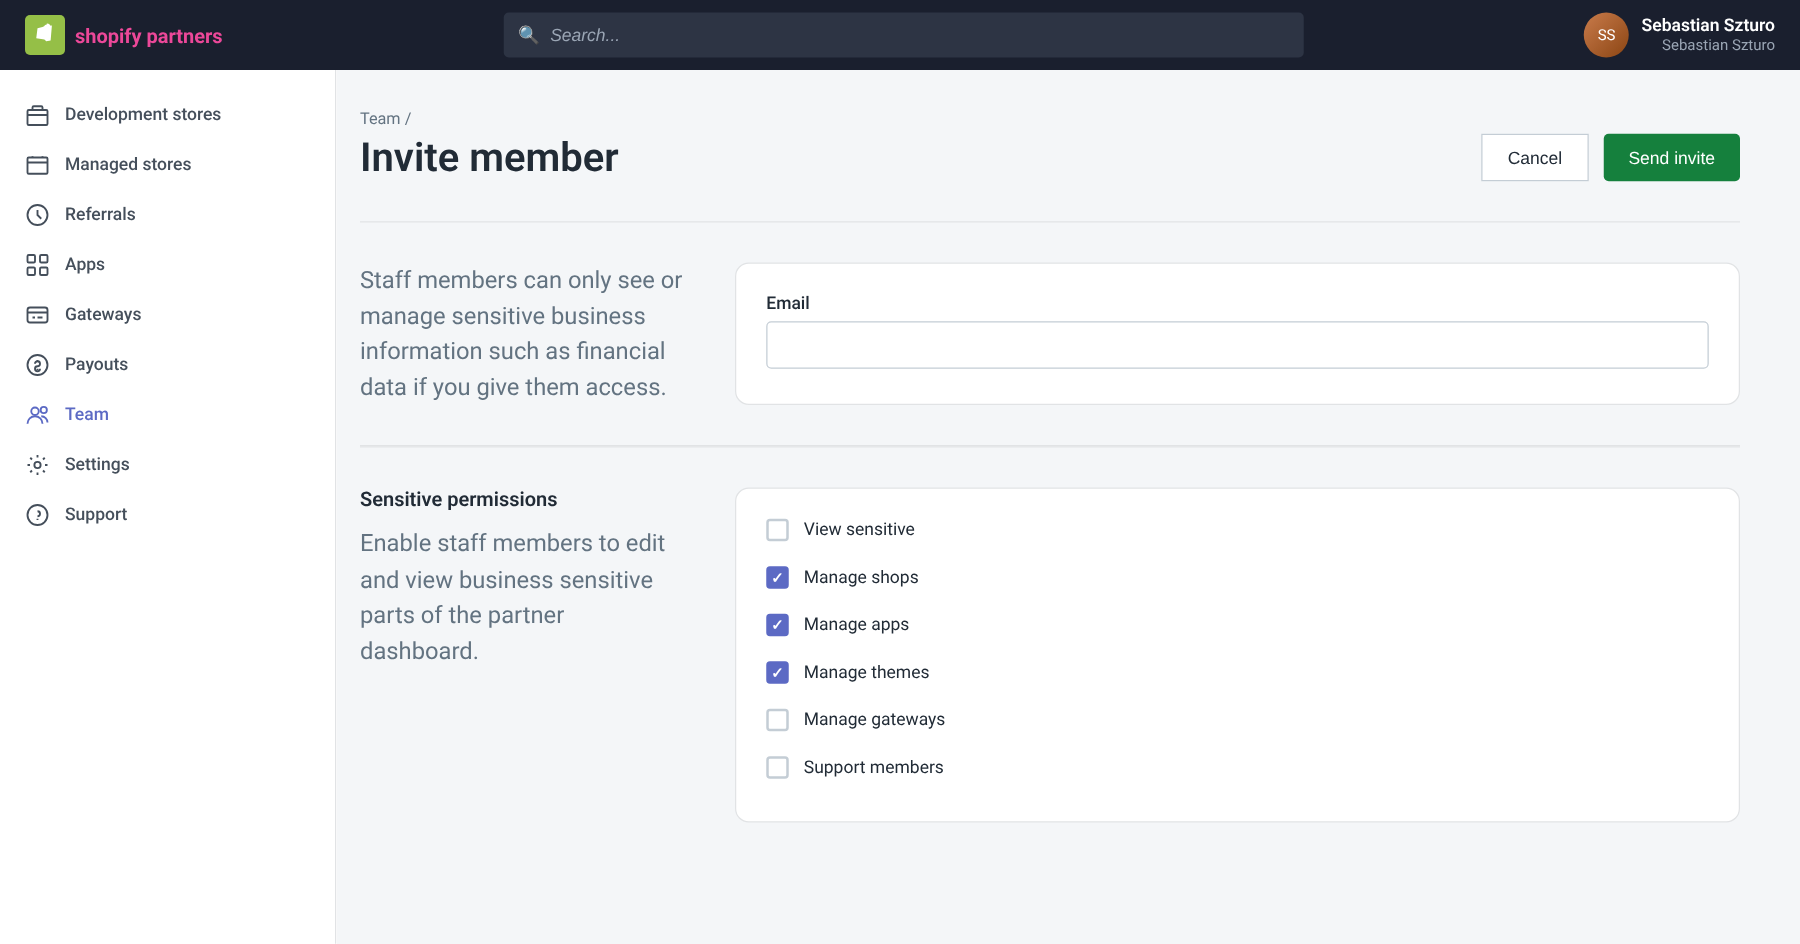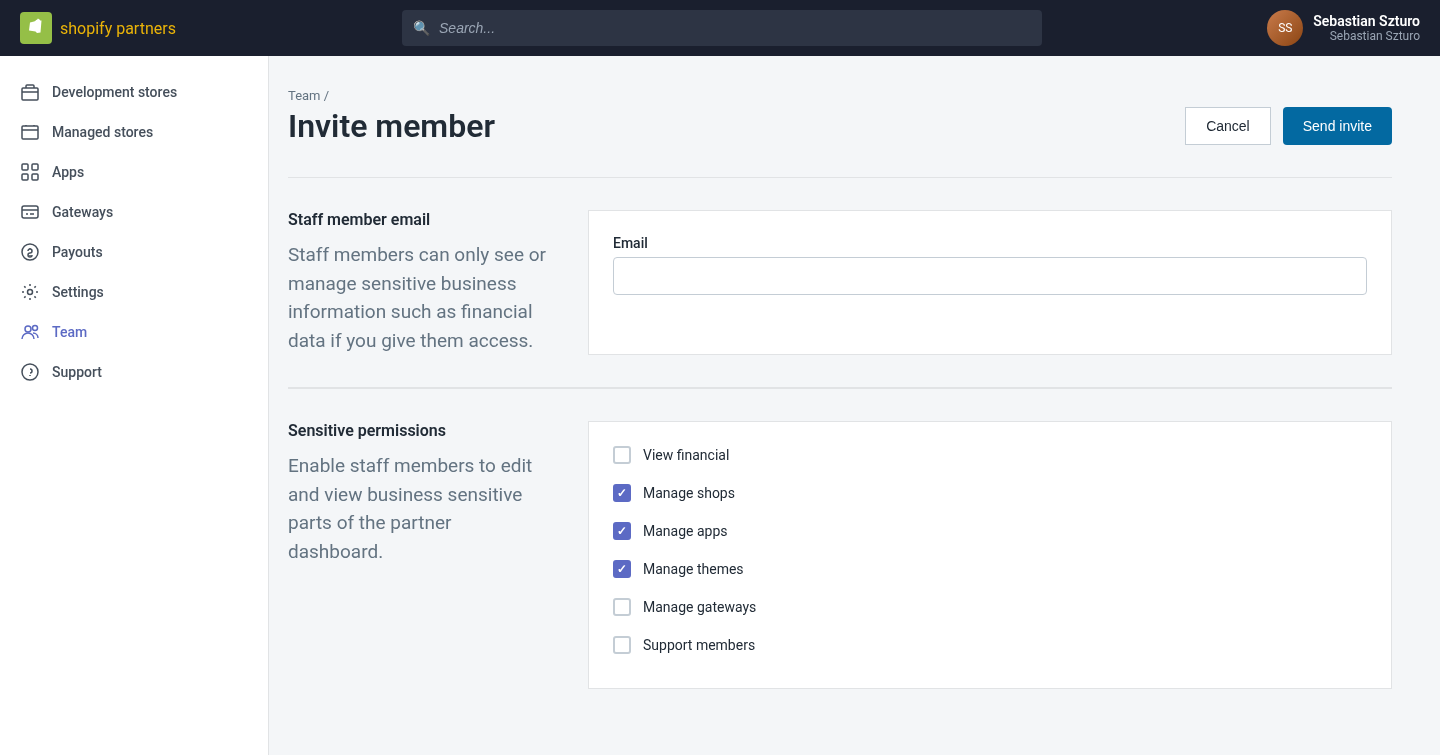--- a/index.html
+++ b/index.html
@@ -5,21 +5,21 @@
     * { box-sizing: border-box; margin: 0; padding: 0; }
     body { font-family: -apple-system, BlinkMacSystemFont, 'Segoe UI', Roboto, sans-serif; background: #f4f6f8; color: #212b36; }
 
     
     .topnav {
       display: flex; align-items: center; justify-content: space-between;
       background: #1a1f2e; height: 56px; padding: 0 20px; position: fixed; top: 0; left: 0; right: 0; z-index: 100;
     }
     .topnav-logo { display: flex; align-items: center; gap: 8px; }
     .shopify-logo { width: 32px; height: 32px; }
-    .topnav-brand { color: #eab308; font-size: 16px; font-weight: 400; }
+    .topnav-brand { color: #ec4899; font-size: 16px; font-weight: 700; }
     .topnav-search {
       display: flex; align-items: center; gap: 8px;
       background: #2d3444; border-radius: 4px; padding: 0 12px; height: 36px;
       flex: 1; max-width: 640px; margin: 0 40px;
     }
     .topnav-search input {
       background: transparent; border: none; outline: none; color: #9aa5b4; font-size: 14px; width: 100%; font-style: italic;
     }
     .topnav-search input::placeholder { color: #9aa5b4; }
     .search-icon { color: #9aa5b4; font-size: 14px; }
@@ -65,32 +65,32 @@
     .page-title { font-size: 32px; font-weight: 600; color: #212b36; }
 
     
     .header-actions { display: flex; gap: 12px; }
     .btn-cancel {
       padding: 10px 20px; border: 1px solid #c4cdd5; border-radius: 0;
       background: #fff; color: #212b36; font-size: 14px; font-weight: 500; cursor: pointer;
     }
     .btn-primary {
       padding: 10px 20px; border: none; border-radius: 4px;
-      background: #0369a1; color: #fff; font-size: 14px; font-weight: 500; cursor: pointer;
+      background: #15803d; color: #fff; font-size: 14px; font-weight: 500; cursor: pointer;
     }
 
     
     .section {
       display: flex; gap: 40px; padding: 32px 0; border-top: 1px solid #e1e3e5;
     }
     .section:first-of-type { border-top: none; }
     .section-info { width: 260px; flex-shrink: 0; }
     .section-title { font-size: 16px; font-weight: 600; color: #212b36; margin-bottom: 12px; }
     .section-desc { font-size: 19px; color: #637381; line-height: 1.5; }
-    .section-content { flex: 1; background: #fff; border: 1px solid #e1e3e5; border-radius: 0; padding: 24px; }
+    .section-content { flex: 1; background: #fff; border: 1px solid #e1e3e5; border-radius: 11px; padding: 24px; }
 
     
     .form-label { font-size: 14px; font-weight: 500; color: #212b36; margin-bottom: 6px; display: block; }
     .form-input {
       width: 100%; border: 1px solid #c4cdd5; border-radius: 4px; padding: 10px 12px;
       font-size: 14px; color: #212b36; outline: none;
     }
 
     
     .checkbox-item { display: flex; align-items: center; gap: 12px; padding: 10px 0; }
@@ -151,20 +151,29 @@
         <svg viewBox="0 0 20 20" fill="none" stroke="#454f5b" stroke-width="1.5">
           <rect x="2" y="4" width="16" height="13" rx="1"></rect>
           <path d="M2 8h16M6 4V3M14 4V3"></path>
         </svg>
       </span>
       <span>Managed stores</span>
     </div>
     <div class="sidebar-item">
       <span class="sidebar-icon">
         <svg viewBox="0 0 20 20" fill="none" stroke="#454f5b" stroke-width="1.5">
+          <circle cx="10" cy="10" r="8"></circle>
+          <path d="M10 6v4l3 3"></path>
+        </svg>
+      </span>
+      <span>Referrals</span>
+    </div>
+    <div class="sidebar-item">
+      <span class="sidebar-icon">
+        <svg viewBox="0 0 20 20" fill="none" stroke="#454f5b" stroke-width="1.5">
           <rect x="2" y="2" width="6" height="6" rx="1"></rect>
           <rect x="12" y="2" width="6" height="6" rx="1"></rect>
           <rect x="2" y="12" width="6" height="6" rx="1"></rect>
           <rect x="12" y="12" width="6" height="6" rx="1"></rect>
         </svg>
       </span>
       <span>Apps</span>
     </div>
     <div class="sidebar-item">
       <span class="sidebar-icon">
@@ -177,44 +186,44 @@
       <span>Gateways</span>
     </div>
     <div class="sidebar-item">
       <span class="sidebar-icon">
         <svg viewBox="0 0 20 20" fill="none" stroke="#454f5b" stroke-width="1.5">
           <circle cx="10" cy="10" r="8"></circle>
           <path d="M10 6v1m0 6v1M8 9c0-1.1.9-2 2-2s2 .9 2 2-.9 2-2 2-2 .9-2 2 .9 2 2 2 2-.9 2-2"></path>
         </svg>
       </span>
       <span>Payouts</span>
-    </div>
-    <div class="sidebar-item">
-      <span class="sidebar-icon">
-        <svg viewBox="0 0 20 20" fill="none" stroke="#454f5b" stroke-width="1.5">
-          <circle cx="10" cy="10" r="2.5"></circle>
-          <path d="M10 2v2M10 16v2M2 10h2M16 10h2M4.2 4.2l1.4 1.4M14.4 14.4l1.4 1.4M4.2 15.8l1.4-1.4M14.4 5.6l1.4-1.4"></path>
-        </svg>
-      </span>
-      <span>Settings</span>
     </div>
     <div class="sidebar-item active">
       <span class="sidebar-icon">
         <svg viewBox="0 0 20 20" fill="none" stroke="#5c6ac4" stroke-width="1.5">
           <circle cx="8" cy="7" r="3"></circle>
           <path d="M2 17c0-3.3 2.7-6 6-6s6 2.7 6 6"></path>
           <circle cx="15" cy="6" r="2.5"></circle>
           <path d="M18 16c0-2.8-2.2-5-5-5"></path>
         </svg>
       </span>
       <span style="color:#5c6ac4;">Team</span>
     </div>
     <div class="sidebar-item">
       <span class="sidebar-icon">
         <svg viewBox="0 0 20 20" fill="none" stroke="#454f5b" stroke-width="1.5">
+          <circle cx="10" cy="10" r="2.5"></circle>
+          <path d="M10 2v2M10 16v2M2 10h2M16 10h2M4.2 4.2l1.4 1.4M14.4 14.4l1.4 1.4M4.2 15.8l1.4-1.4M14.4 5.6l1.4-1.4"></path>
+        </svg>
+      </span>
+      <span>Settings</span>
+    </div>
+    <div class="sidebar-item">
+      <span class="sidebar-icon">
+        <svg viewBox="0 0 20 20" fill="none" stroke="#454f5b" stroke-width="1.5">
           <circle cx="10" cy="10" r="8"></circle>
           <path d="M10 14v-1M10 7a2 2 0 012 2 2 2 0 01-2 2"></path>
         </svg>
       </span>
       <span>Support</span>
     </div>
   </aside>
 
   <main class="main">
 
@@ -224,41 +233,40 @@
     <div class="page-header">
       <h1 class="page-title">Invite member</h1>
       <div class="header-actions">
         <button class="btn-cancel">Cancel</button>
         <button class="btn-primary">Send invite</button>
       </div>
     </div>
 
     <div class="section">
       <div class="section-info">
-        <h2 class="section-title">Staff member email</h2>
         <p class="section-desc">Staff members can only see or manage sensitive business information such as financial data if you give them access.</p>
       </div>
       <div class="section-content">
         <label class="form-label">Email</label>
         <input type="email" class="form-input" placeholder="" style="">
       </div>
     </div>
 
     <hr class="divider">
 
     <div class="section">
       <div class="section-info">
         <h2 class="section-title">Sensitive permissions</h2>
         <p class="section-desc">Enable staff members to edit and view business sensitive parts of the partner dashboard.</p>
       </div>
       <div class="section-content" id="permissions-container">
 
       <div class="checkbox-item">
             <input type="checkbox" class="checkbox-input" id="perm-view-financials" style="">
-            <label for="perm-view-financials">View financial</label>
+            <label for="perm-view-financials">View sensitive</label>
           </div>
           <div class="checkbox-item">
             <input type="checkbox" class="checkbox-input" id="perm-manage-shops" checked="" style="">
             <label for="perm-manage-shops">Manage shops</label>
           </div>
           <div class="checkbox-item">
             <input type="checkbox" class="checkbox-input" id="perm-manage-apps" checked="" style="">
             <label for="perm-manage-apps">Manage apps</label>
           </div>
           <div class="checkbox-item">

